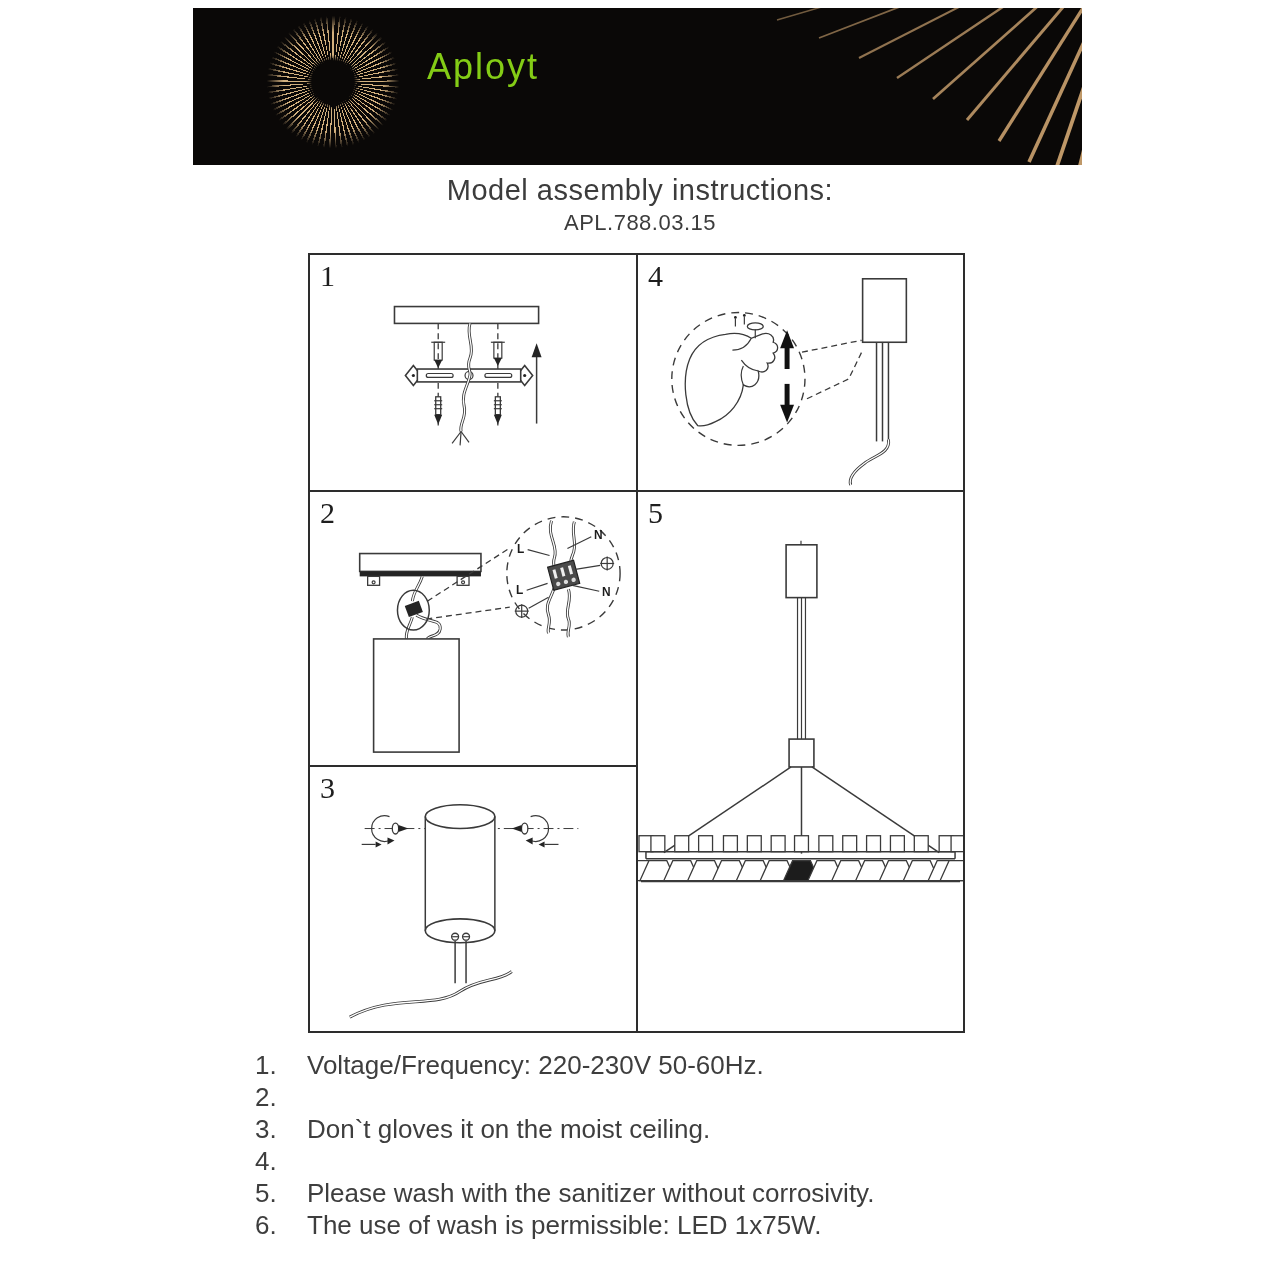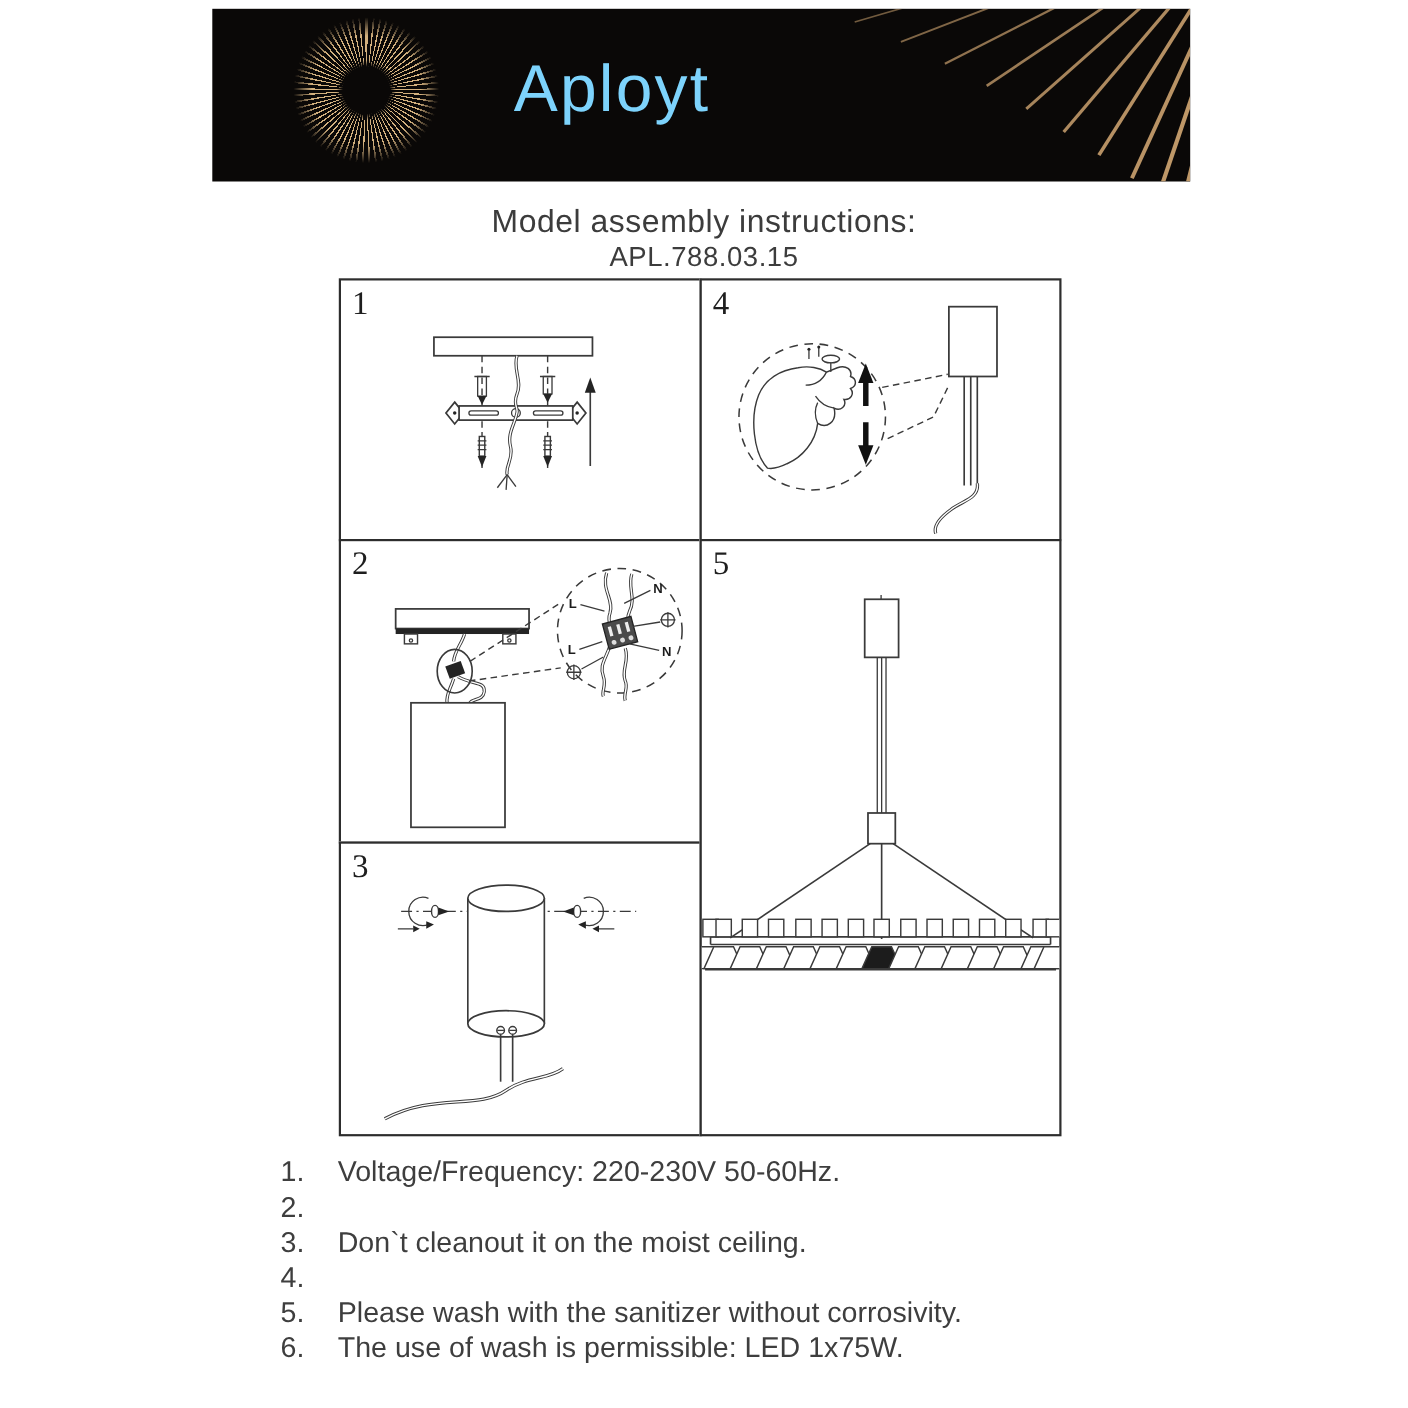--- a/index.html
+++ b/index.html
@@ -6,28 +6,28 @@
   .page{position:relative;width:1280px;height:1280px;background:#fff;overflow:hidden;
         font-family:"Liberation Sans",sans-serif;}
 
   
   .banner{position:absolute;left:193px;top:8px;width:889px;height:157px;
           background:#0a0807;overflow:hidden;}
   .sunburst{position:absolute;left:55px;top:-11px;width:170px;height:170px;border-radius:50%;
             background:repeating-conic-gradient(rgba(222,186,133,.95) 0deg 1.5deg, rgba(0,0,0,0) 1.5deg 5.2deg);
             -webkit-mask-image:radial-gradient(circle closest-side, rgba(0,0,0,0) 0 25%, #000 32% 58%, rgba(0,0,0,0) 78%);
             mask-image:radial-gradient(circle closest-side, rgba(0,0,0,0) 0 25%, #000 32% 58%, rgba(0,0,0,0) 78%);}
-  .brand{position:absolute;left:234px;top:38px;font-size:60px;font-weight:300;
-         letter-spacing:2px;color:#7dd3fc;margin-left:40px;}
+  .brand{position:absolute;left:234px;top:38px;font-size:36px;font-weight:300;
+         letter-spacing:2px;color:#84cc16;}
   .rayfan{position:absolute;right:0;top:0;width:520px;height:157px;}
 
   
   .titleblock{position:absolute;left:0;top:174px;width:100%;text-align:center;color:#3c3c3c;}
-  .title1{font-size:29px;line-height:33px;letter-spacing:.5px;margin-top:12px;}
-  .title2{font-size:25px;line-height:31px;letter-spacing:.5px;text-align:center;}
+  .title1{font-size:29px;line-height:33px;letter-spacing:.5px;}
+  .title2{font-size:22px;line-height:31px;letter-spacing:.5px;text-align:center;}
 
   
   .grid{position:absolute;left:308px;top:253px;width:657px;height:780px;}
   .cell{position:absolute;border:2px solid #2d2d2d;background:#fff;box-sizing:border-box;}
   .c1{left:0;top:0;width:330px;height:239px;}
   .c2{left:0;top:237px;width:330px;height:277px;}
   .c3{left:0;top:512px;width:330px;height:268px;}
   .c4{left:328px;top:0;width:329px;height:239px;}
   .c5{left:328px;top:237px;width:329px;height:543px;}
   .pnum{position:absolute;left:10px;top:4px;font-family:"Liberation Serif",serif;
@@ -365,21 +365,21 @@
   <div class="list">
     <div class="li">
         <span class="num">1.</span>
         <span>Voltage/Frequency: 220-230V 50-60Hz.</span>
       </div>
     <div class="li">
         <span class="num">2.</span>
       </div>
     <div class="li">
         <span class="num">3.</span>
-        <span>Don`t cleanout it on the moist ceiling.</span>
+        <span>Don`t gloves it on the moist ceiling.</span>
       </div>
     <div class="li">
         <span class="num">4.</span>
       </div>
     <div class="li">
         <span class="num">5.</span>
         <span>Please wash with the sanitizer without corrosivity.</span>
       </div>
     <div class="li">
         <span class="num">6.</span>

